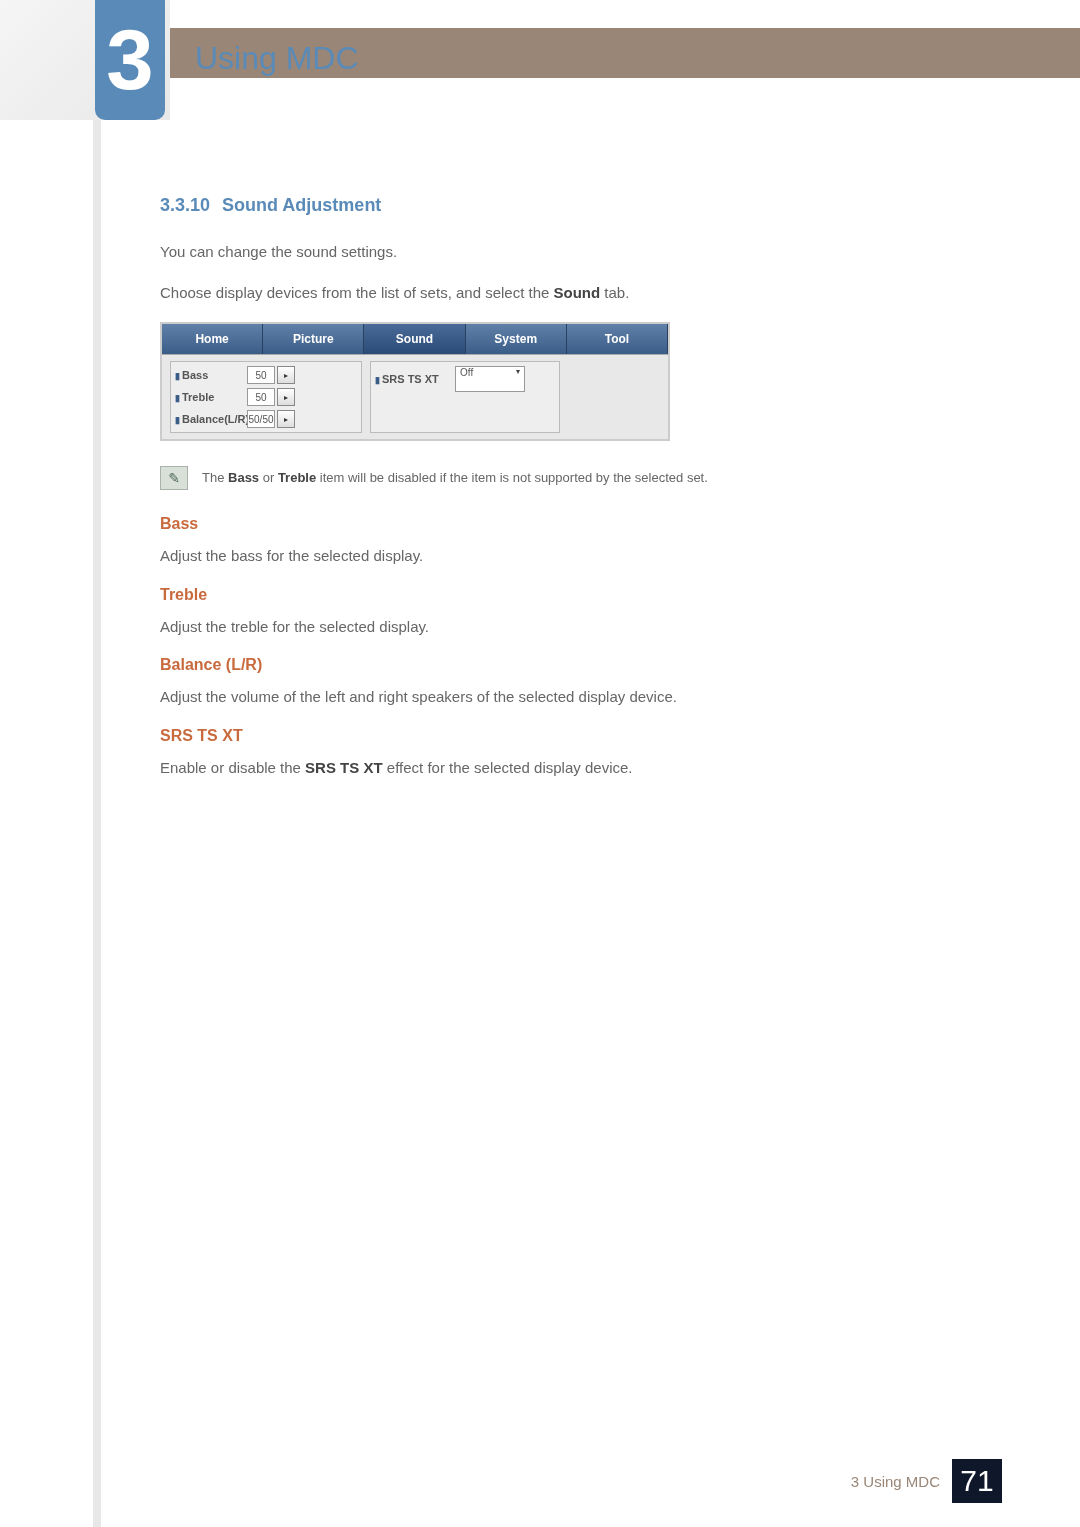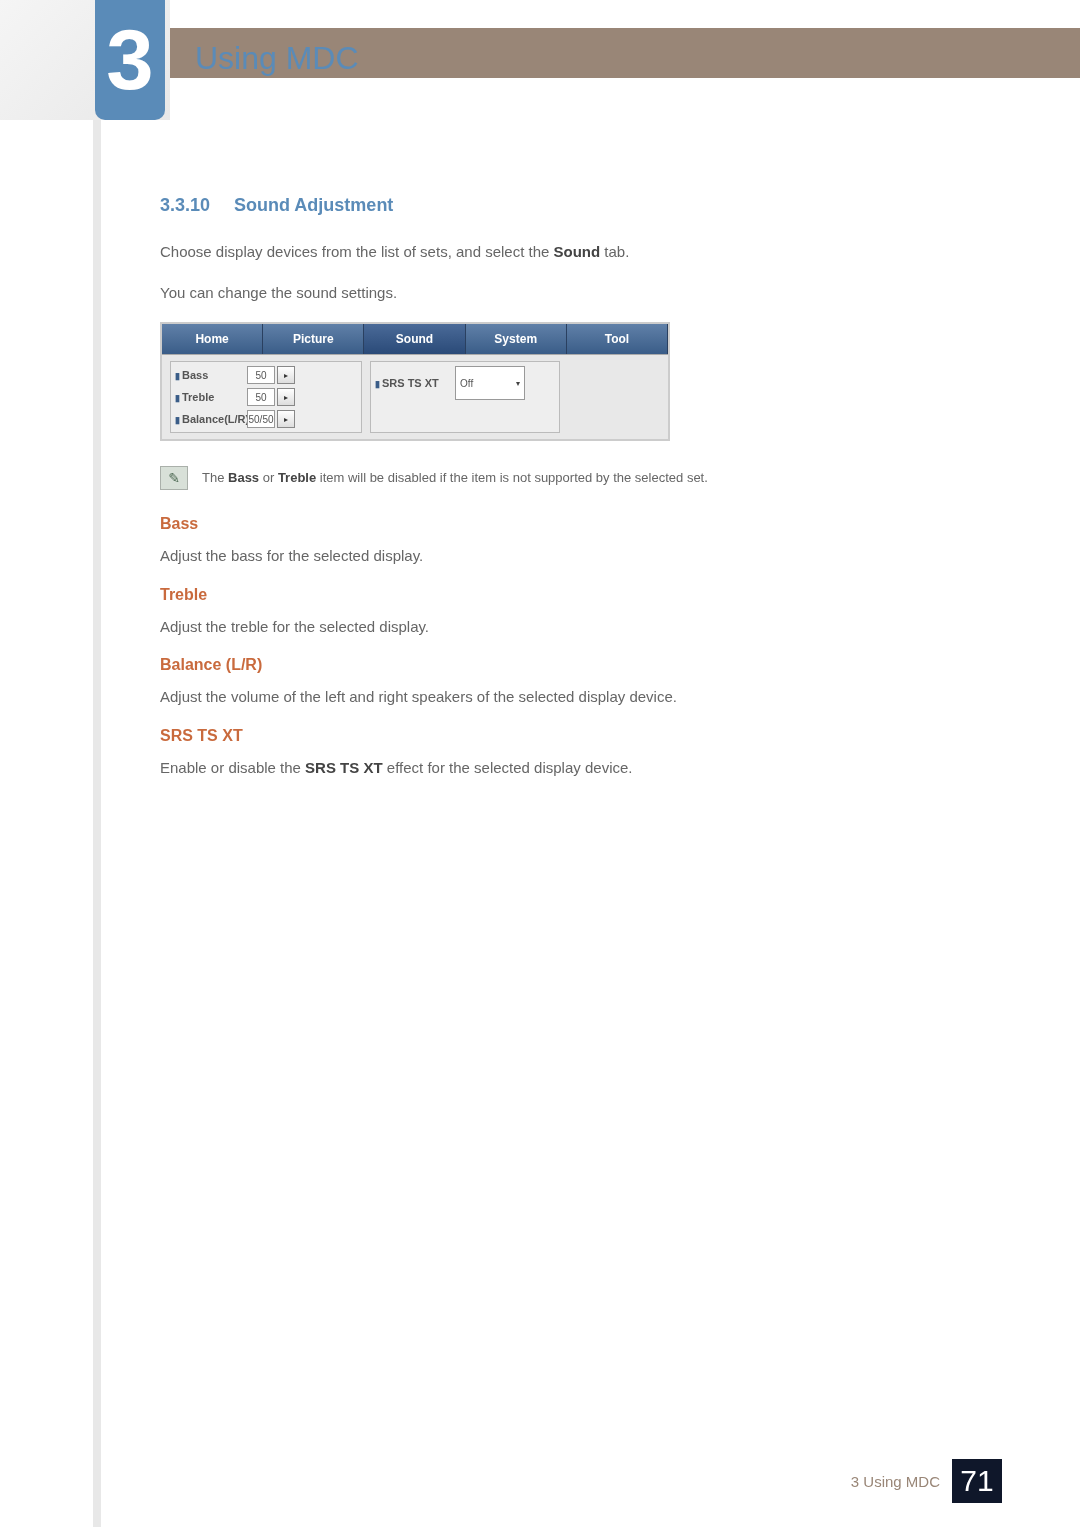--- a/index.html
+++ b/index.html
@@ -59,21 +59,21 @@
       top: 195px;
       left: 160px;
       width: 780px;
     }
     .section-heading {
       color: #5a8bb8;
       font-size: 18px;
       font-weight: bold;
       margin-bottom: 25px;
     }
-    .section-heading .num { margin-right: 24px; }
+    .section-heading .num { margin-right: 12px; }
     .body-text {
       color: #666;
       font-size: 15px;
       line-height: 1.5;
       margin-bottom: 18px;
     }
     .tabs-screenshot {
       margin: 10px 0 25px 0;
       border: 2px solid #ccc;
       background: #f0f0f0;
@@ -151,26 +151,26 @@
       background: linear-gradient(#fff,#ddd);
       display: flex;
       align-items: center;
       justify-content: center;
       font-size: 8px;
       color: #333;
       margin-left: 2px;
     }
     .ctrl-select {
       width: 70px;
-      height: 34px;
+      height: 26px;
       border: 1px solid #999;
       background: #fff;
       font-size: 10px;
       display: flex;
-      align-items: center;
+      align-items: flex-start;
       justify-content: space-between;
       padding: 0 4px;
     }
     .ctrl-select .caret { font-size: 8px; color: #444; }
     .col-right .ctrl-label { width: 80px; }
     .note-row {
       display: flex;
       align-items: flex-start;
       gap: 14px;
       margin-bottom: 25px;
@@ -241,24 +241,24 @@
 <div class="header-stripe"></div>
 <div class="side-gray"></div>
 <div class="chapter-badge">3</div>
 <div class="chapter-title">Using MDC</div>
 
 <div class="content">
   <div class="section-heading">
     <span class="num">3.3.10</span><span>Sound Adjustment</span>
   </div>
 
+  <p class="body-text">You can change the sound settings.</p>
   <p class="body-text">
     <span>Choose display devices from the list of sets, and select the </span><b>Sound</b><span> tab.</span>
   </p>
-  <p class="body-text">You can change the sound settings.</p>
 
   <div class="tabs-screenshot">
     <div class="tab-bar">
       <div class="tab">Home</div>
       <div class="tab">Picture</div>
       <div class="tab active">Sound</div>
       <div class="tab">System</div>
       <div class="tab">Tool</div>
     </div>
     <div class="tab-body">

